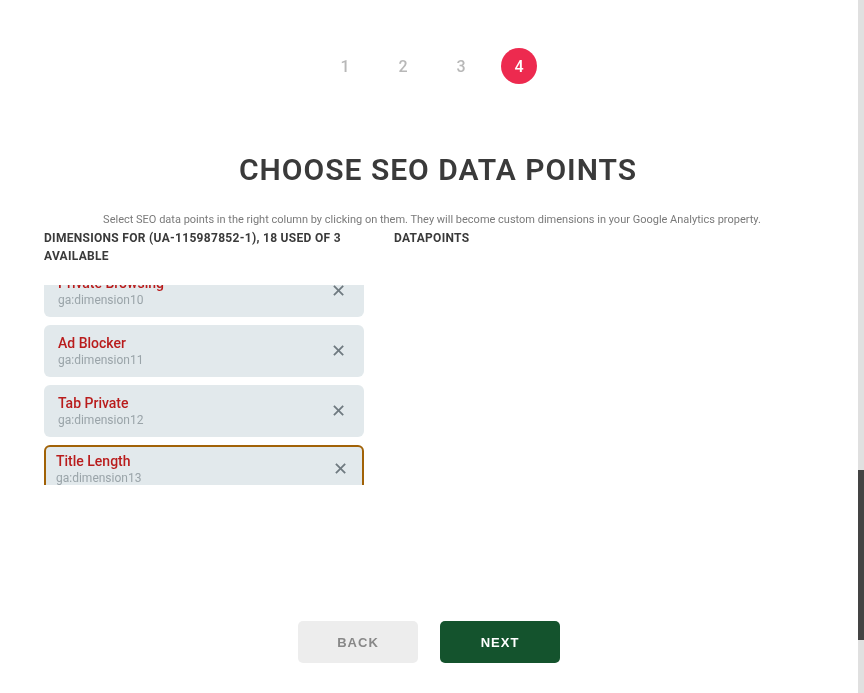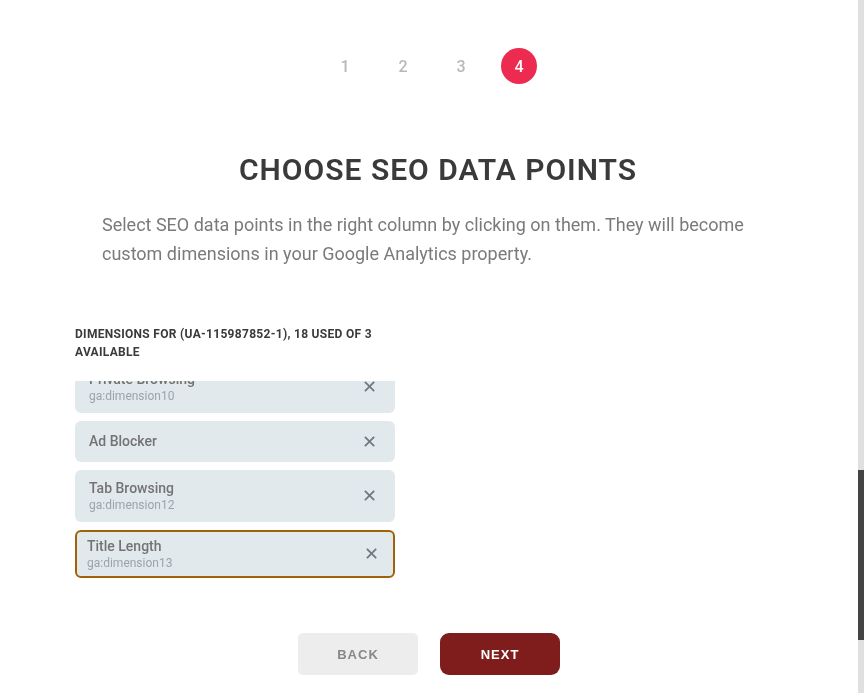--- a/index.html
+++ b/index.html
@@ -53,32 +53,31 @@
     .title {
       text-align: center;
       font-size: 30px;
       font-weight: 600;
       letter-spacing: 1px;
       color: #3a3a3a;
       margin-top: 68px;
       padding-left: 12px;
     }
     .subtitle {
-      text-align: left;
-      font-size: 18px;
+      text-align: center;
+      font-size: 11px;
       color: #7a7a7a;
       max-width: 700px;
       margin: 24px auto 0;
       line-height: 1.6;
       padding: 0 20px;
     }
     .columns {
       display: flex;
-      margin-top: 56px;
-      padding: 0 75px;
+      padding: 0 44px;
       gap: 30px;
     }
     .col-left { flex: 1; max-width: 320px; }
     .col-right { flex: 1; }
     .col-header {
       font-size: 12px;
       font-weight: 700;
       color: #3a3a3a;
       text-transform: uppercase;
       letter-spacing: 0.3px;
@@ -103,38 +102,38 @@
       align-items: center;
       position: relative;
     }
     .dim-card.highlight {
       border: 2px solid #a16207;
       padding: 6px 10px;
     }
     .dim-text { flex: 1; }
     .dim-name {
       font-size: 14px;
-      color: #737373;
+      color: #b91c1c;
       font-weight: 500;
     }
     .dim-ga {
       font-size: 12px;
       color: #9aa4a9;
       margin-top: 2px;
     }
     .dim-close {
       color: #6f7a80;
       font-size: 18px;
       cursor: pointer;
       padding: 0 4px;
       user-select: none;
     }
     .footer {
       position: absolute;
-      bottom: 0;
+      bottom: 12px;
       left: 0;
       right: 6px;
       display: flex;
       justify-content: center;
       gap: 22px;
       padding: 18px 0;
     }
     .btn {
       width: 120px;
       height: 42px;
@@ -143,23 +142,22 @@
       font-size: 13px;
       font-weight: 700;
       letter-spacing: 1px;
       cursor: pointer;
     }
     .btn-back {
       background: #ededed;
       color: #888;
     }
     .btn-next {
-      background: #7f1d1d;
+      background: #14532d;
       color: #ffffff;
-      border-radius: 9px;
     }
   </style>
 </head>
 <body>
 
 <div class="right-stripe"></div>
 
 <div class="stepper">
     <div class="step">1</div>
     <div class="step">2</div>
@@ -178,43 +176,47 @@
           <div class="dim-card">
             <div class="dim-text">
               <div class="dim-name">Private Browsing</div>
               <div class="dim-ga">ga:dimension10</div>
             </div>
             <span class="dim-close">✕</span>
           </div>
           <div class="dim-card">
             <div class="dim-text">
               <div class="dim-name">Ad Blocker</div>
-            </div>
-            <span class="dim-close">✕</span>
-          </div>
-          <div class="dim-card">
-            <div class="dim-text">
-              <div class="dim-name">Tab Browsing</div>
+              <div class="dim-ga">ga:dimension11</div>
+            </div>
+            <span class="dim-close">✕</span>
+          </div>
+          <div class="dim-card">
+            <div class="dim-text">
+              <div class="dim-name">Tab Private</div>
               <div class="dim-ga">ga:dimension12</div>
             </div>
             <span class="dim-close">✕</span>
           </div>
           <div class="dim-card highlight">
             <div class="dim-text">
               <div class="dim-name">Title Length</div>
               <div class="dim-ga">ga:dimension13</div>
             </div>
             <span class="dim-close">✕</span>
           </div>
           <div class="dim-card">
             <div class="dim-text">
             </div>
             <span class="dim-close">✕</span>
           </div>
         </div>
     </div>
+  </div>
+  <div class="col-right">
+    <div class="col-header">DATAPOINTS</div>
   </div>
 </div>
 
 <div class="footer">
   <button class="btn btn-back">BACK</button>
   <button class="btn btn-next">NEXT</button>
 </div>
 
 </body></html>

